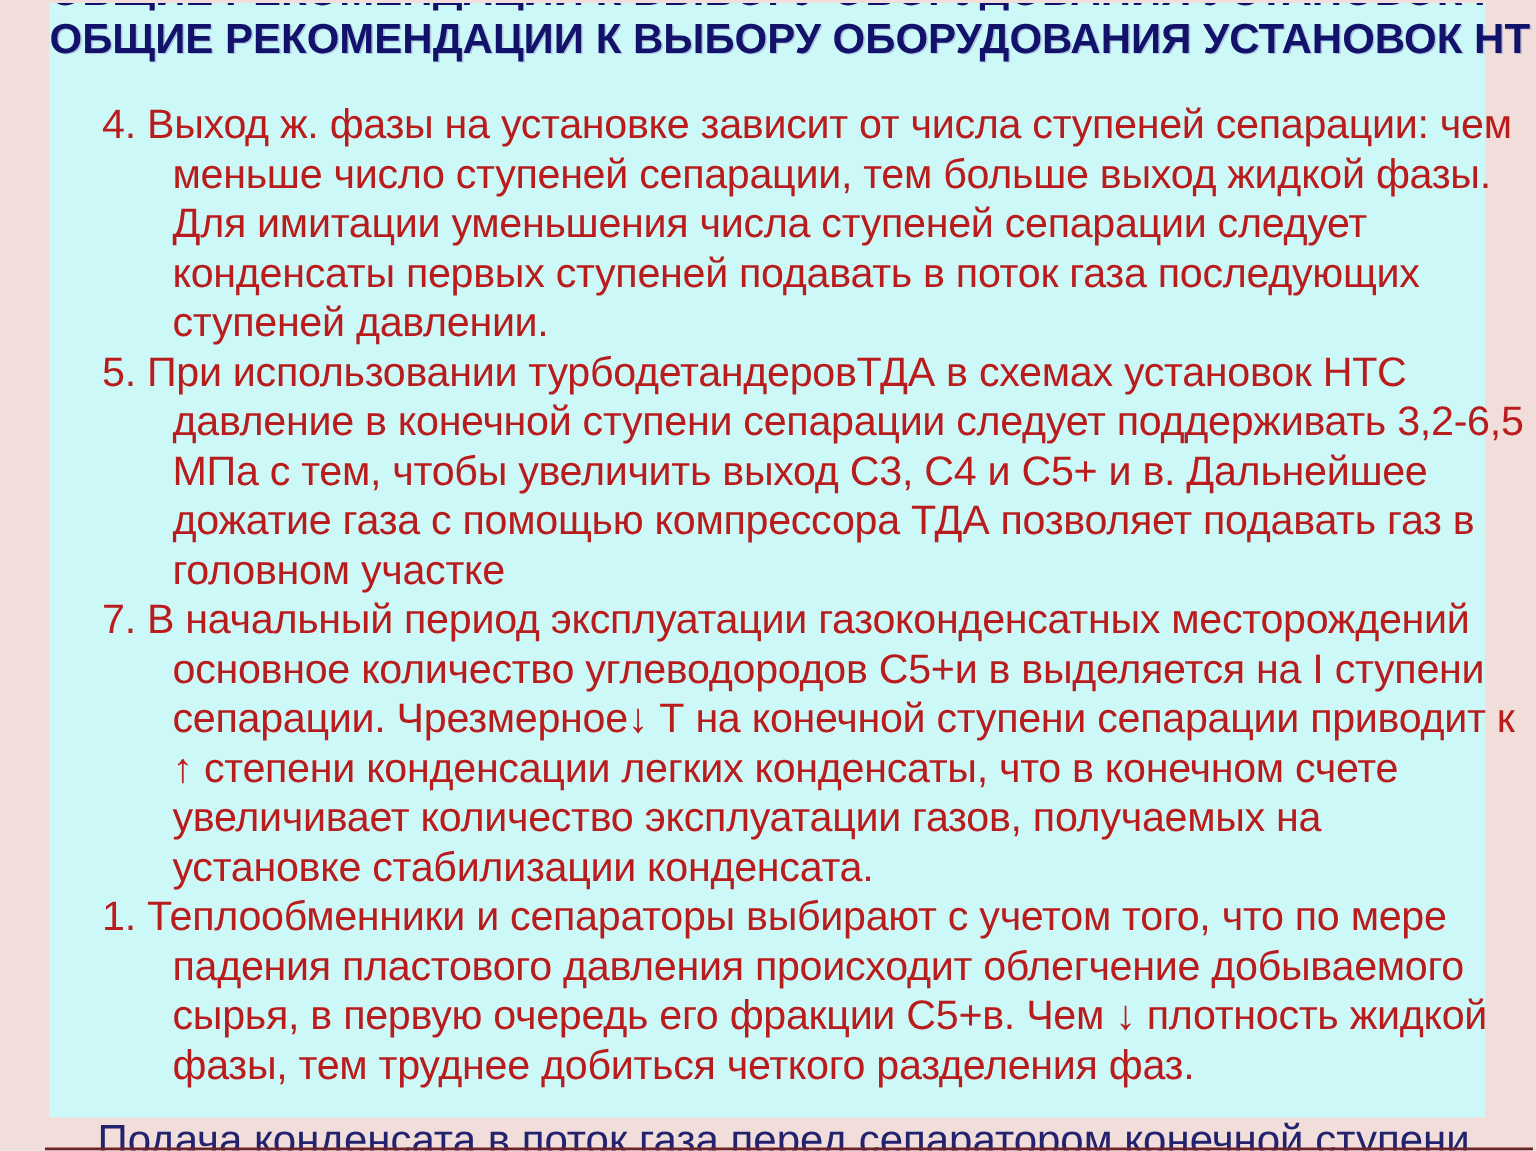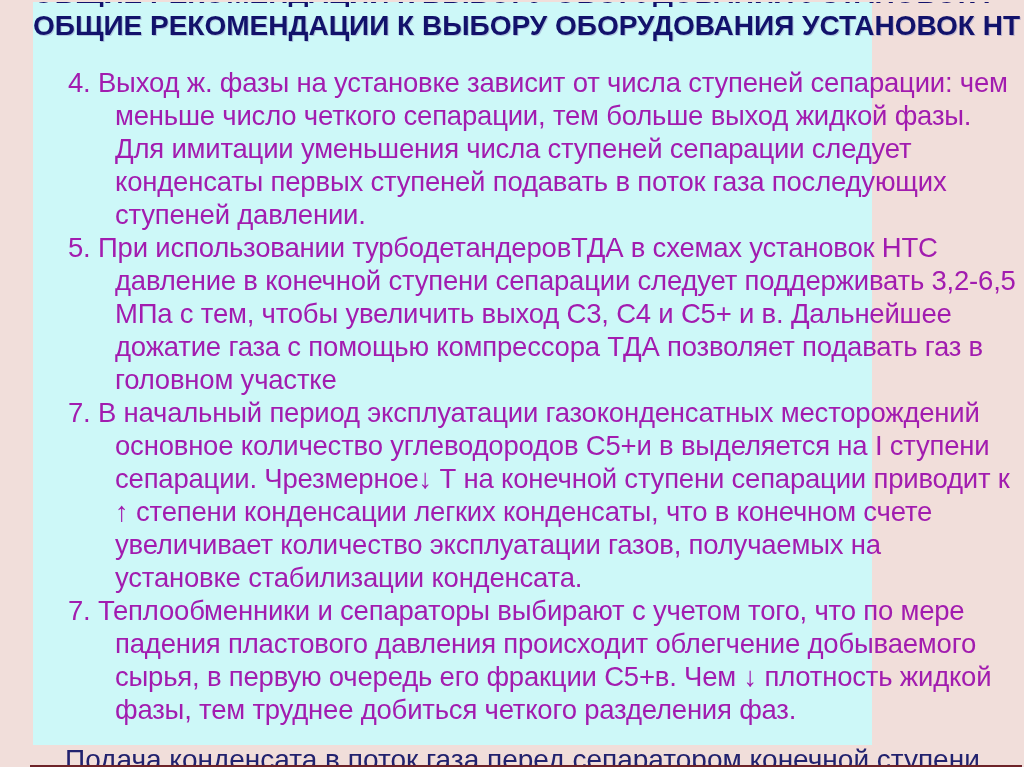--- a/index.html
+++ b/index.html
@@ -15,21 +15,21 @@
     font-family: "Liberation Sans", sans-serif;
   }
   .slide {
     position: absolute;
     inset: 0;
   }
   .panel {
     position: absolute;
     left: 33px;
     top: 2px;
-    width: 839px;
+    width: 957px;
     height: 743px;
     background: #CDF8F8;
   }
   .clip-strip {
     position: absolute;
     left: 0;
     top: 0;
     width: 957px;
     height: 5px;
     overflow: hidden;
@@ -62,21 +62,21 @@
     top: 64px;
     width: 912px;
   }
   .para { margin: 0; }
   .line {
     white-space: pre;
     height: 33px;
     line-height: 33px;
     font-size: 27.5px;
     letter-spacing: -0.2px;
-    color: #a21caf;
+    color: #b91c1c;
     padding-left: 47px; 
   }
   .line.first { padding-left: 0; }
   .footer {
     position: absolute;
     left: 65px;
     top: 745px;
     font-size: 28px;
     line-height: 30px;
     color: #22226E;
@@ -96,42 +96,42 @@
 
 <div class="slide">
   <div class="panel">
     <div class="clip-strip">
       <span>ОБЩИЕ РЕКОМЕНДАЦИИ К ВЫБОРУ ОБОРУДОВАНИЯ УСТАНОВОК НТ</span>
     </div>
     <div class="title">ОБЩИЕ РЕКОМЕНДАЦИИ К ВЫБОРУ ОБОРУДОВАНИЯ УСТАНОВОК НТ</div>
     <div class="body">
         <div class="para">
           <div class="line first">4. Выход ж. фазы на установке зависит от числа ступеней сепарации: чем</div>
-          <div class="line">меньше число четкого сепарации, тем больше выход жидкой фазы.</div>
+          <div class="line">меньше число ступеней сепарации, тем больше выход жидкой фазы.</div>
           <div class="line">Для имитации уменьшения числа ступеней сепарации следует</div>
           <div class="line">конденсаты первых ступеней подавать в поток газа последующих</div>
           <div class="line">ступеней давлении.</div>
         </div>
         <div class="para">
           <div class="line first">5. При использовании турбодетандеровТДА в схемах установок НТС</div>
           <div class="line">давление в конечной ступени сепарации следует поддерживать 3,2-6,5</div>
           <div class="line">МПа с тем, чтобы увеличить выход С3, С4 и С5+ и в. Дальнейшее</div>
           <div class="line">дожатие газа с помощью компрессора ТДА позволяет подавать газ в</div>
           <div class="line">головном участке</div>
         </div>
         <div class="para">
           <div class="line first">7. В начальный период эксплуатации газоконденсатных месторождений</div>
           <div class="line">основное количество углеводородов С5+и в выделяется на I ступени</div>
           <div class="line">сепарации. Чрезмерное↓ Т на конечной ступени сепарации приводит к</div>
           <div class="line">↑ степени конденсации легких конденсаты, что в конечном счете</div>
           <div class="line">увеличивает количество эксплуатации газов, получаемых на</div>
           <div class="line">установке стабилизации конденсата.</div>
         </div>
         <div class="para">
-          <div class="line first">7. Теплообменники и сепараторы выбирают с учетом того, что по мере</div>
+          <div class="line first">1. Теплообменники и сепараторы выбирают с учетом того, что по мере</div>
           <div class="line">падения пластового давления происходит облегчение добываемого</div>
           <div class="line">сырья, в первую очередь его фракции С5+в. Чем ↓ плотность жидкой</div>
           <div class="line">фазы, тем труднее добиться четкого разделения фаз.</div>
         </div>
       </div>
   </div>
   <div class="footer">Подача конденсата в поток газа перед сепаратором конечной ступени</div>
   <div class="bottom-rule"></div>
 </div>
 

